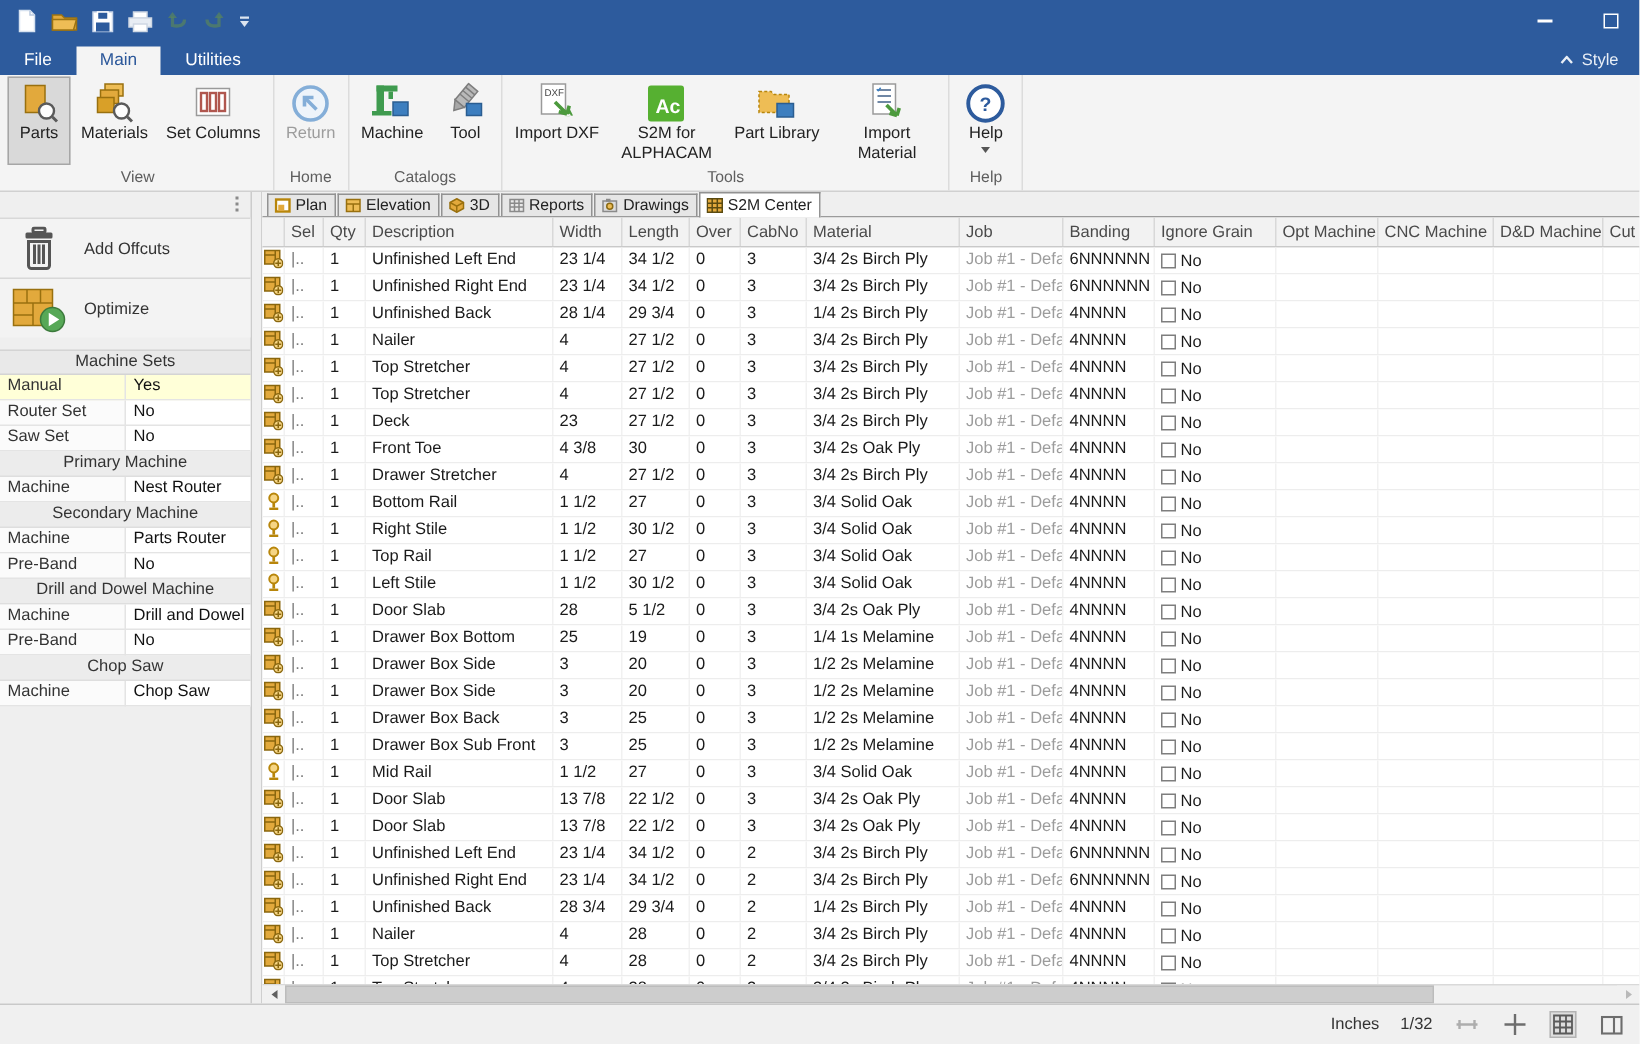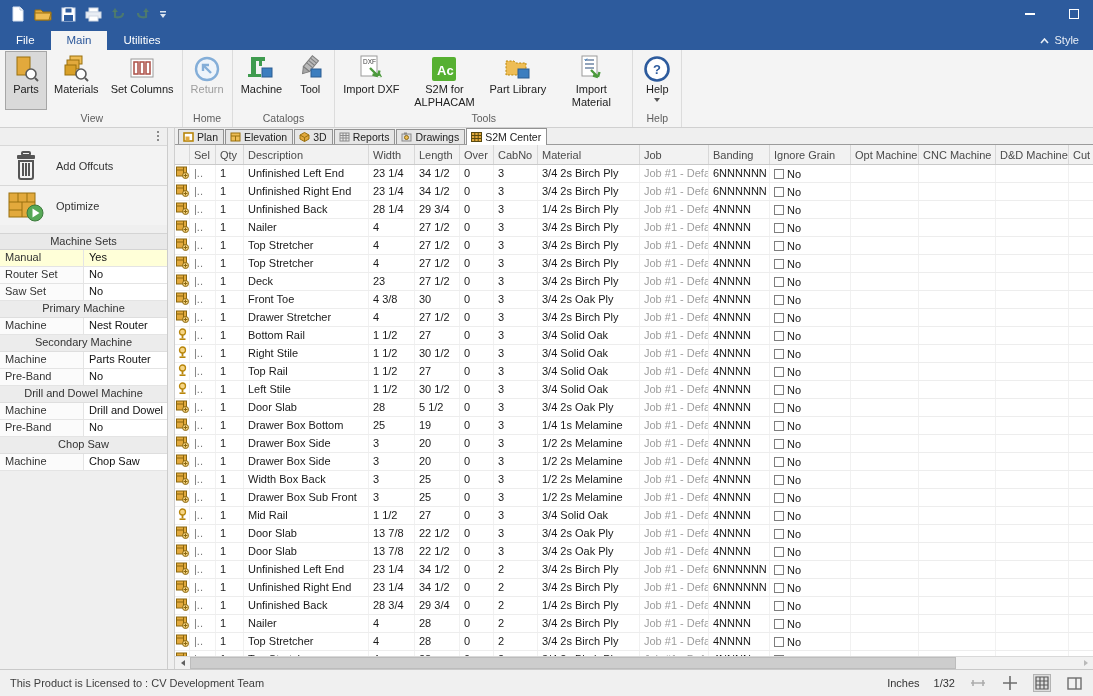--- a/index.html
+++ b/index.html
@@ -939,21 +939,21 @@
             <div class="gcell iconcell" style="width: 15px;">
               <span class="picon"><svg width="13" height="13" viewBox="0 0 13 13">
                   <rect x="0.5" y="1" width="10" height="9" fill="#e2a93c" stroke="#8a670e"></rect>
                   <path d="M7.5 1 v9 M0.5 4 h7" stroke="#8a670e"></path>
                   <circle cx="9.5" cy="9.5" r="3" fill="#f6d584" stroke="#8a670e"></circle>
                   <path d="M9.5 7.5 v4 M7.5 9.5 h4" stroke="#8a670e"></path>
                 </svg></span>
             </div>
             <div class="gcell sel" style="width: 26px;">|..</div>
             <div class="gcell" style="width: 28px;">1</div>
-            <div class="gcell" style="width: 125px;">Width Box Back</div>
+            <div class="gcell" style="width: 125px;">Drawer Box Back</div>
             <div class="gcell" style="width: 46px;">3</div>
             <div class="gcell" style="width: 45px;">25</div>
             <div class="gcell" style="width: 34px;">0</div>
             <div class="gcell" style="width: 44px;">3</div>
             <div class="gcell" style="width: 102px;">1/2 2s Melamine</div>
             <div class="gcell job" style="width: 69px;">Job #1 - Defau</div>
             <div class="gcell" style="width: 61px;">4NNNN</div>
             <div class="gcell grain" style="width: 81px;">
               <div class="checkbox"></div>
               <span>No</span>
@@ -1251,21 +1251,20 @@
         <div class="htrack"></div>
         <div class="harrow">
             <span class="tri-r"></span>
           </div>
       </div>
     </div>
 
   </div>
 
   <div class="statusbar">
-    <span class="license">This Product is Licensed to : CV Development Team</span>
     <div class="status-right">
       <span>Inches</span>
       <span>1/32</span>
       <span class="sicon">
           <svg width="16" height="10" viewBox="0 0 16 10">
             <path d="M1 5 h14 M3 2 v6 M13 2 v6" stroke="#adadad" stroke-width="1.6"></path>
           </svg>
         </span>
       <span class="sicon">
           <svg width="16" height="16" viewBox="0 0 16 16">

